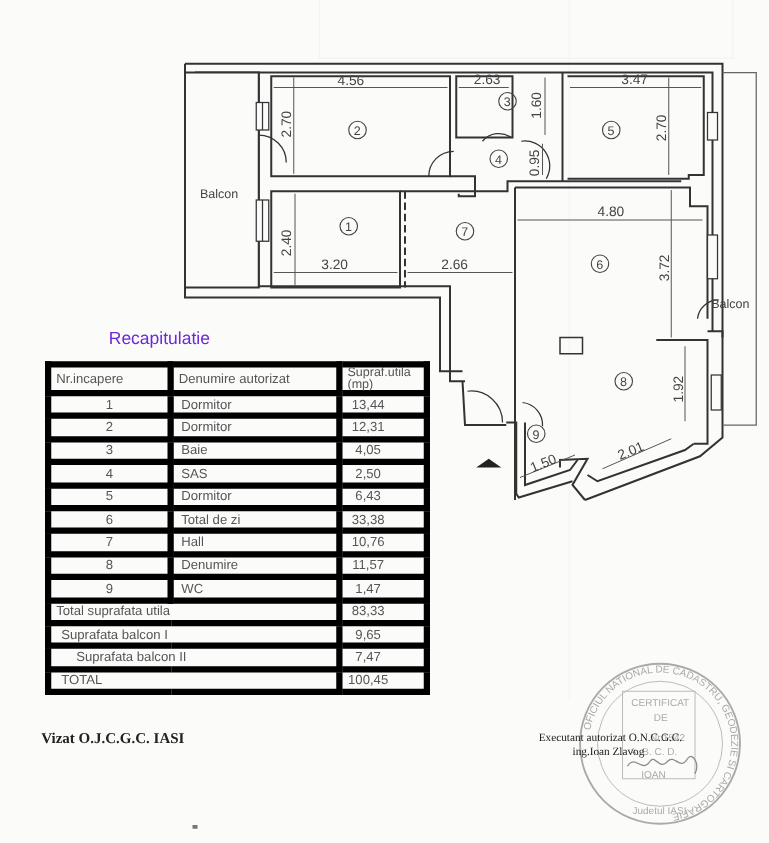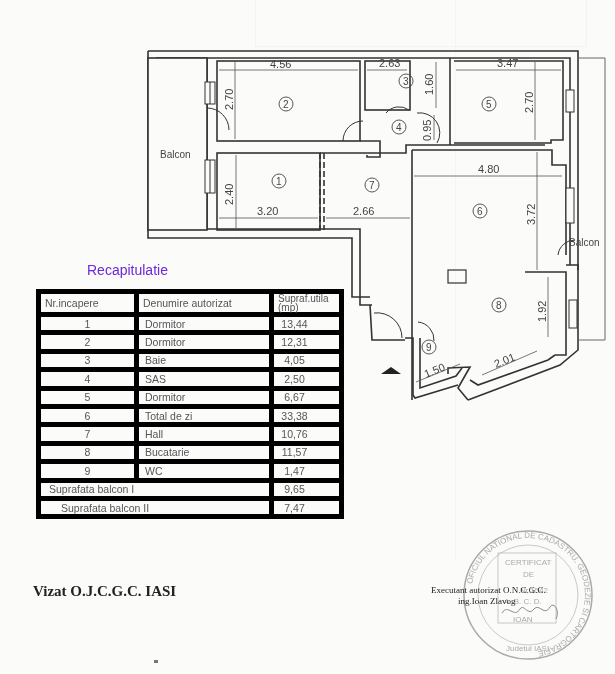--- a/index.html
+++ b/index.html
@@ -34,21 +34,21 @@
     border:5px solid #000000; padding:0 4px; height:13.4px; line-height:12px;
     font-weight:normal;
   }
   table.recap th { text-align:left; vertical-align:middle; height:17px; }
   table.recap th.area-h { text-align:left; font-size:10px; line-height:9px; }
   table.recap td.nr { text-align:center; width:85px; }
   table.recap td.name { width:120px; padding-left:6px; }
   table.recap td.area { text-align:center; padding-right:28px; }
   .sig-left {
     position:absolute; left:33px; top:583px; font-family:"Liberation Serif", serif;
-    font-weight:bold; font-size:15px; color:#222;
+    font-weight:bold; font-size:12px; color:#222;
   }
   .sig-right {
     position:absolute; left:431px; top:585px; font-family:"Liberation Serif", serif;
     font-weight:normal; font-size:9px; color:#222; line-height:11px;
   }
   .sig-right .l2 { padding-left:27px; display:block; }
   .stamp {
     position:absolute; left:458px; top:525px; width:140px; height:140px;
   }
   .stamp text { font-family:"Liberation Sans", sans-serif; fill:#aaa; }
@@ -210,49 +210,57 @@
     <td class="area">4,05</td>
   </tr>
   <tr>
     <td class="nr">4</td>
     <td class="name">SAS</td>
     <td class="area">2,50</td>
   </tr>
   <tr>
     <td class="nr">5</td>
     <td class="name">Dormitor</td>
-    <td class="area">6,67</td>
+    <td class="area">6,43</td>
   </tr>
   <tr>
     <td class="nr">6</td>
     <td class="name">Total de zi</td>
     <td class="area">33,38</td>
   </tr>
   <tr>
     <td class="nr">7</td>
     <td class="name">Hall</td>
     <td class="area">10,76</td>
   </tr>
   <tr>
     <td class="nr">8</td>
-    <td class="name">Bucatarie</td>
+    <td class="name">Denumire</td>
     <td class="area">11,57</td>
   </tr>
   <tr>
     <td class="nr">9</td>
     <td class="name">WC</td>
     <td class="area">1,47</td>
   </tr>
   <tr>
+    <td colspan="2">Total suprafata utila</td>
+    <td class="area">83,33</td>
+  </tr>
+  <tr>
     <td colspan="2" style="padding-left:8px">Suprafata balcon I</td>
     <td class="area">9,65</td>
   </tr>
   <tr>
     <td colspan="2" style="padding-left:20px">Suprafata balcon II</td>
     <td class="area">7,47</td>
+  </tr>
+  <tr>
+    <td colspan="2" style="padding-left:8px">TOTAL</td>
+    <td class="area">100,45</td>
   </tr>
 </tbody>
   </table>
 
 <div class="sig-left">Vizat O.J.C.G.C. IASI</div>
 
 <svg class="stamp" viewBox="0 0 140 140">
   <circle cx="70" cy="70" r="64" fill="none" stroke="#aaa" stroke-width="1.5"></circle>
   <circle cx="70" cy="70" r="50" fill="none" stroke="#bbb" stroke-width="0.8"></circle>
   <defs>

